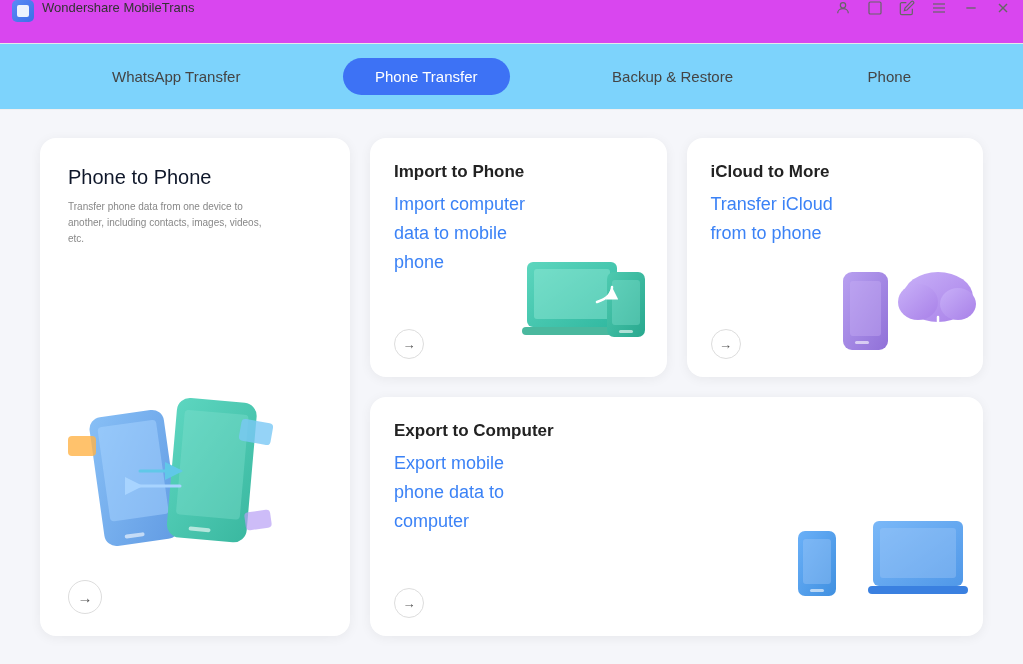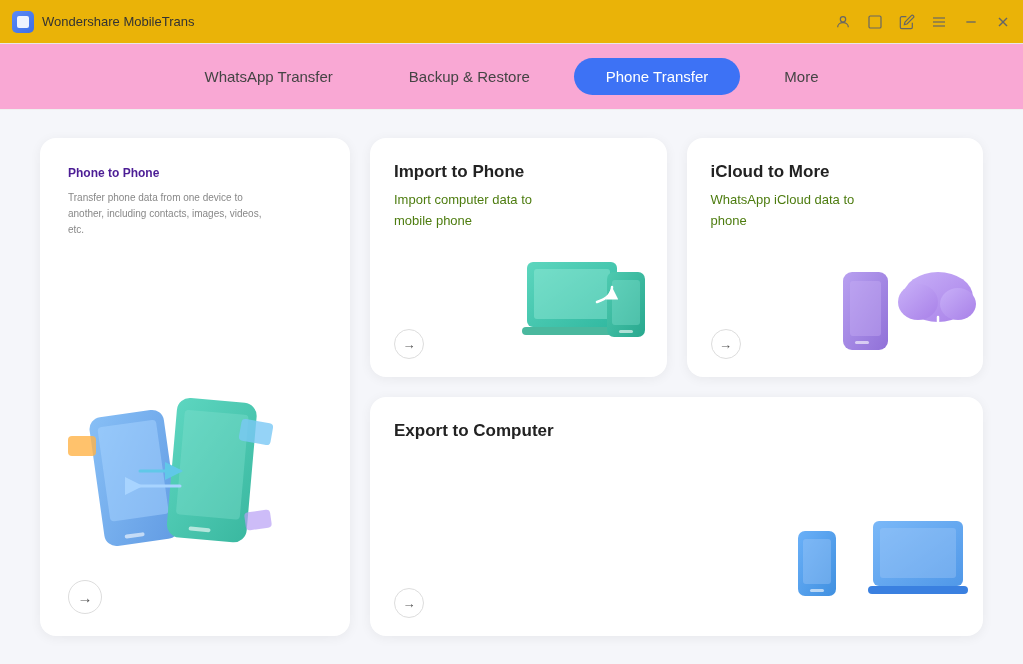--- a/index.html
+++ b/index.html
@@ -8,24 +8,24 @@
       background: #f5f6fa;
       width: 1023px;
       height: 664px;
       overflow: hidden;
       display: flex;
       flex-direction: column;
     }
 
     
     .titlebar {
-      background: #eab308;
+      background: #d946ef;
       height: 44px;
       display: flex;
-      align-items: center;
+      align-items: flex-start;
       padding: 0 12px;
       border-bottom: 1px solid #e8e8e8;
       flex-shrink: 0;
     }
     .titlebar-logo {
       width: 22px;
       height: 22px;
       border-radius: 5px;
       background: linear-gradient(135deg, #5b8af5, #3d6fe8);
       display: flex;
@@ -58,24 +58,24 @@
       display: flex;
       align-items: center;
       justify-content: center;
       color: #666;
       cursor: pointer;
       font-size: 14px;
     }
 
     
     .navbar {
-      background: #f9a8d4;
+      background: #7dd3fc;
       padding: 14px 80px;
       display: flex;
-      justify-content: center;
+      justify-content: space-between;
       gap: 12px;
       flex-shrink: 0;
       border-bottom: 1px solid #f0f0f0;
     }
     .nav-btn {
       padding: 10px 32px;
       border-radius: 25px;
       border: none;
       background: transparent;
       font-size: 15px;
@@ -105,23 +105,23 @@
       border-radius: 16px;
       padding: 28px 28px 20px 28px;
       flex: 0 0 310px;
       position: relative;
       overflow: hidden;
       display: flex;
       flex-direction: column;
       box-shadow: 0 2px 12px rgba(0,0,0,0.06);
     }
     .card-large .card-title {
-      font-size: 12px;
-      font-weight: 700;
-      color: #4c1d95;
+      font-size: 20px;
+      font-weight: 400;
+      color: #0f172a;
       margin-bottom: 10px;
     }
     .card-large .card-desc {
       font-size: 10px;
       color: #888;
       line-height: 1.6;
       max-width: 200px;
     }
     .card-large .arrow-btn {
       position: absolute;
@@ -167,22 +167,22 @@
       display: flex;
       flex-direction: column;
     }
     .card-small .card-title {
       font-size: 17px;
       font-weight: 600;
       color: #222;
       margin-bottom: 8px;
     }
     .card-small .card-desc {
-      font-size: 13px;
-      color: #4d7c0f;
+      font-size: 18px;
+      color: #3b82f6;
       line-height: 1.6;
       max-width: 160px;
     }
     .card-small .arrow-btn {
       position: absolute;
       bottom: 18px;
       left: 24px;
       width: 30px;
       height: 30px;
       border-radius: 50%;
@@ -238,23 +238,23 @@
       <svg width="16" height="16" viewBox="0 0 24 24" fill="none" stroke="#666" stroke-width="2">
           <line x1="18" y1="6" x2="6" y2="18"></line>
           <line x1="6" y1="6" x2="18" y2="18"></line>
         </svg>
     </span>
   </div>
 </div>
 
 <div class="navbar">
   <button class="nav-btn">WhatsApp Transfer</button>
+  <button class="nav-btn active">Phone Transfer</button>
   <button class="nav-btn">Backup &amp; Restore</button>
-  <button class="nav-btn active">Phone Transfer</button>
-  <button class="nav-btn">More</button>
+  <button class="nav-btn">Phone</button>
 </div>
 
 <div class="main">
 
   <div class="card-large">
     <h2 class="card-title">Phone to Phone</h2>
     <p class="card-desc">Transfer phone data from one device to another, including contacts, images, videos, etc.</p>
 
     <div style="position:absolute; bottom: 55px; left: 20px; width: 240px; height: 200px;">
       <svg viewBox="0 0 240 200" xmlns="http://www.w3.org/2000/svg" width="240" height="200">
@@ -341,21 +341,21 @@
               <marker id="arrowW" markerWidth="5" markerHeight="5" refX="5" refY="2.5" orient="auto">
                 <path d="M0,0 L5,2.5 L0,5 Z" fill="white"></path>
               </marker>
             </defs>
           </svg>
         </div>
       </div>
 
       <div class="card-small">
         <h3 class="card-title">iCloud to More</h3>
-        <p class="card-desc">WhatsApp iCloud data to phone</p>
+        <p class="card-desc">Transfer iCloud from to phone</p>
         <button class="arrow-btn" style="position:absolute; bottom:18px; left:24px;">→</button>
 
         <div style="position:absolute; bottom:5px; right:-5px; width:160px; height:130px;">
           <svg viewBox="0 0 160 130" xmlns="http://www.w3.org/2000/svg" width="160" height="130">
 
             <g transform="translate(10, 25)">
               <rect x="5" y="5" width="45" height="78" rx="9" fill="url(#purpleGrad)"></rect>
               <rect x="12" y="14" width="31" height="55" rx="3" fill="#c8b0f5" opacity="0.4"></rect>
               <rect x="17" y="74" width="14" height="3" rx="1.5" fill="white" opacity="0.6"></rect>
             </g>
@@ -380,20 +380,21 @@
             </defs>
           </svg>
         </div>
       </div>
     </div>
 
     <div class="right-row">
 
       <div class="card-small">
         <h3 class="card-title">Export to Computer</h3>
+        <p class="card-desc">Export mobile phone data to computer</p>
         <button class="arrow-btn" style="position:absolute; bottom:18px; left:24px;">→</button>
 
         <div style="position:absolute; bottom:5px; right:0px; width:200px; height:130px;">
           <svg viewBox="0 0 200 130" xmlns="http://www.w3.org/2000/svg" width="200" height="130">
 
             <g transform="translate(15, 30)">
               <rect x="0" y="0" width="38" height="65" rx="7" fill="url(#blueGrad4)"></rect>
               <rect x="5" y="8" width="28" height="45" rx="3" fill="#a0c8f8" opacity="0.4"></rect>
               <rect x="12" y="58" width="14" height="3" rx="1.5" fill="white" opacity="0.6"></rect>
             </g>

